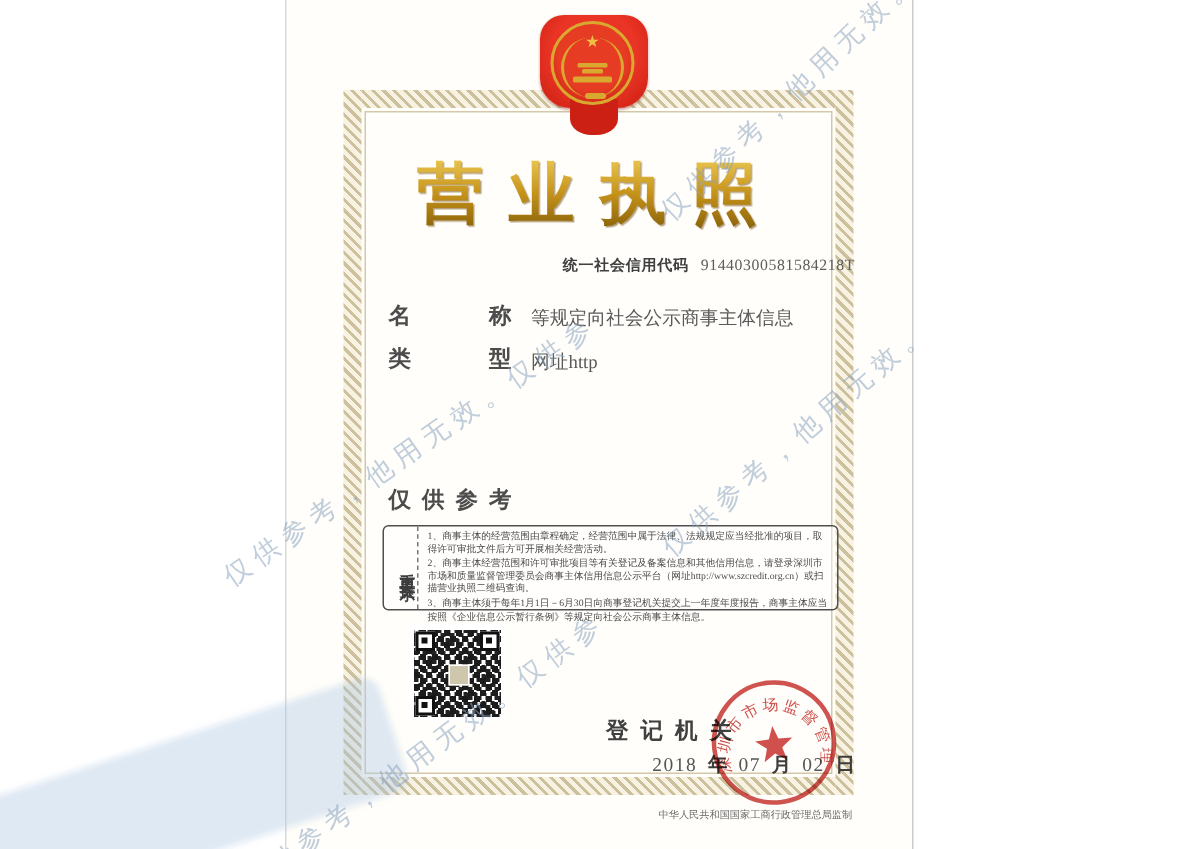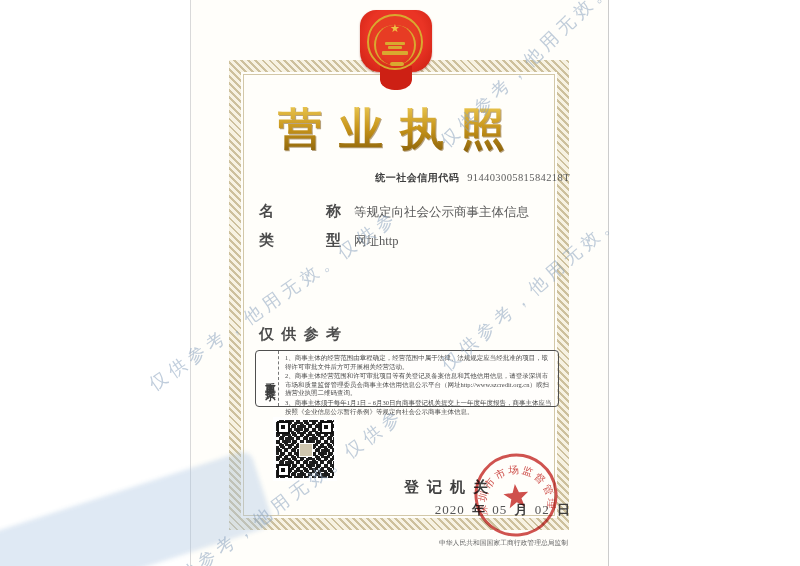--- a/index.html
+++ b/index.html
@@ -183,23 +183,23 @@
         </span>
       <span class="fp fp3">
           <i></i>
         </span>
       <span class="logo"></span>
     </div>
 
     <div class="regline">登记机关</div>
 
     <div class="dateline">
-      <span class="num">2020</span>
+      <span class="num">2018</span>
       <span class="unit">年</span>
-      <span class="num">05</span>
+      <span class="num">07</span>
       <span class="unit">月</span>
       <span class="num">02</span>
       <span class="unit">日</span>
     </div>
 
     <svg class="seal" viewBox="0 0 86 86">
       <circle cx="43" cy="43" r="40" fill="none" stroke="#c5302c" stroke-width="3" opacity="0.9"></circle>
       <path d="M43,32 L46.2,40.6 L55.4,41 L48.1,46.7 L50.6,55.5 L43,50.4 L35.4,55.5 L37.9,46.7 L30.6,41 L39.8,40.6 Z" fill="#c5302c" opacity="0.92"></path>
       <defs>
           <path id="sealArc" d="M 13 60 A 31 31 0 1 1 73 60" fill="none"></path>

